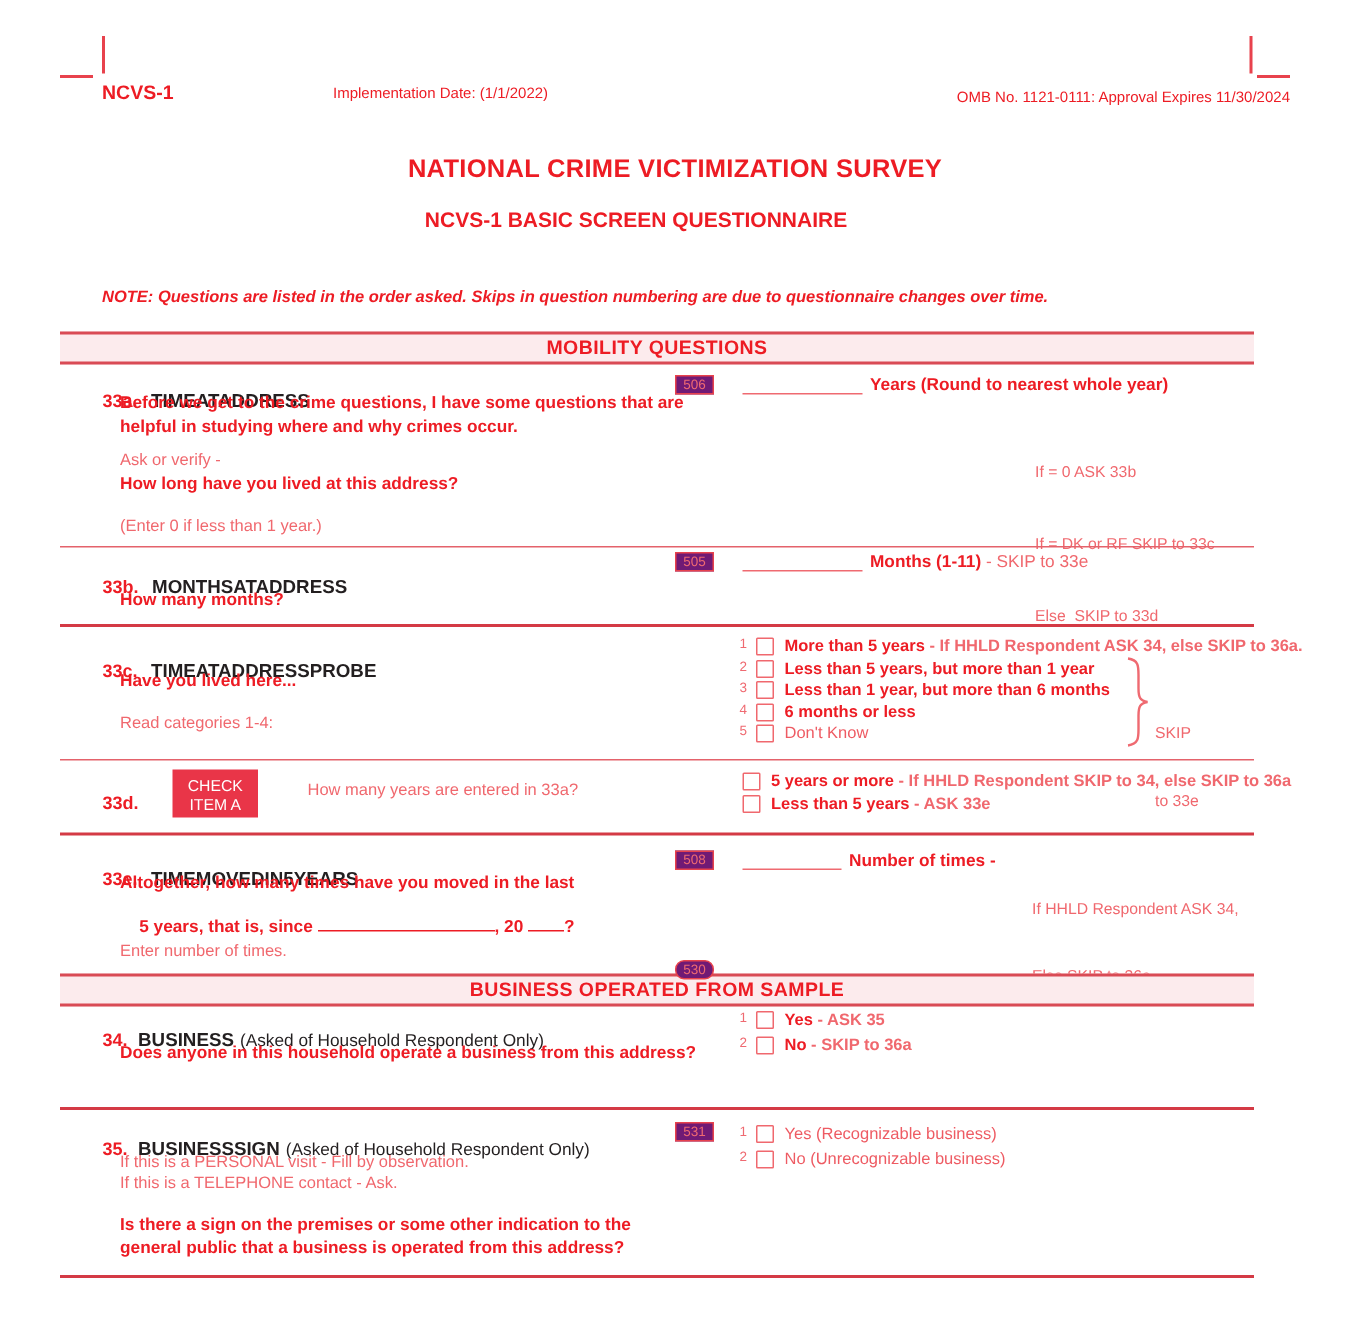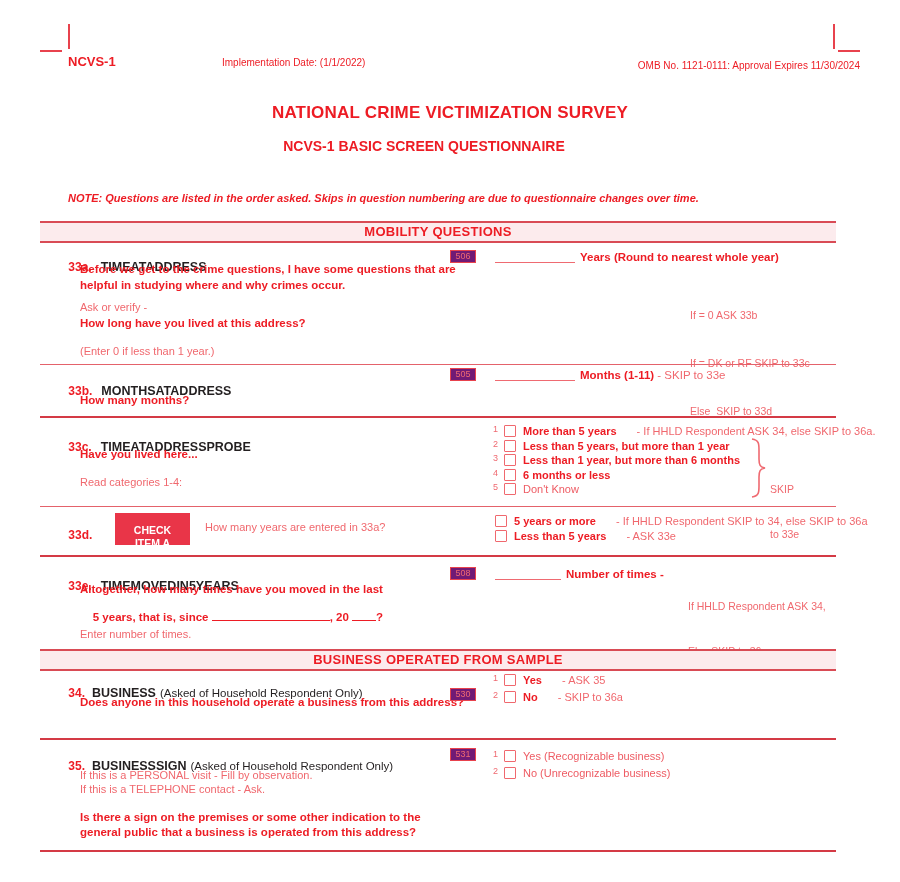--- a/index.html
+++ b/index.html
@@ -24,24 +24,24 @@
   
   .wline{display:inline-block;height:10px;border-bottom:1.2px solid #ef6a71;}
   .wline.bold{border-bottom:1.5px solid #ed1c24;height:9px;}
   
   .optrow{display:flex;align-items:center;font-size:11px;}
   .optnum{width:10px;text-align:right;font-size:9px;color:#ef6a71;transform:translateY(-2px);flex:0 0 10px;}
   .cb{width:10px;height:10px;border:1.5px solid #f0686e;background:#fff;border-radius:1px;
       margin:0 7px 0 6px;flex:0 0 10px;}
   .optlabel{color:#ed1c24;font-weight:bold;white-space:pre;}
   .optlabel.light{color:#ee5b63;font-weight:normal;}
-  .optnote{color:#f0686e;font-weight:normal;white-space:pre;padding-left:17px;}
-  
-  .checkitem{position:absolute;background:#e93548;color:#fff;font-weight:bold;font-size:10.5px;
-             line-height:13px;width:75px;height:32px;text-align:center;padding-top:11px;box-sizing:border-box;}
+  .optnote{color:#f0686e;font-weight:bold;white-space:pre;}
+  
+  .checkitem{position:absolute;background:#e93548;color:#fff;font-weight:normal;font-size:10.5px;
+             line-height:13px;width:57px;height:32px;text-align:center;padding-top:5px;box-sizing:border-box;}
   .qhead{position:absolute;font-size:12px;white-space:pre;}
   .qhead .name{font-size:12.5px;margin-left:9px;}
   .qhead .hnote{font-size:11.5px;font-weight:normal;margin-left:4px;}
   .t-bold{position:absolute;font-size:11.5px;color:#ed1c24;font-weight:bold;white-space:pre;}
   .t-light{position:absolute;font-size:11px;color:#f0686e;white-space:pre;}
   .answerrow{position:absolute;display:flex;align-items:flex-end;font-size:11.5px;white-space:pre;}
   .answerrow .lbl{margin-left:5px;color:#ed1c24;font-weight:bold;}
   .answerrow .nlt{color:#f0686e;font-weight:normal;}
   .skipblock{position:absolute;font-size:10.5px;color:#f0686e;line-height:16px;white-space:pre;}
 </style>
@@ -179,21 +179,21 @@
     <div>If HHLD Respondent ASK 34,</div>
     <div>Else SKIP to 36a</div>
   </div>
 
   <div class="band rb" style="top:649px;">BUSINESS OPERATED FROM SAMPLE</div>
 
   <div class="qhead" style="left:55px;top:672px;">
     <span class="rb">34.</span><span class="blkb name" style="margin-left:7px;">BUSINESS</span><span class="blkr hnote">(Asked of Household Respondent Only)</span>
   </div>
   <div class="t-bold" style="left:80px;top:696px;">Does anyone in this household operate a business from this address?</div>
-  <div class="codebox" style="left:450px;top:688px;">530</div>
+  <div class="codebox" style="left:450px;top:640px;border-radius:6px;">530</div>
   <div class="abs" style="left:488px;top:671px;">
     <div class="optrow" style="height:17.5px;">
       <span class="optnum">1</span>
       <span class="cb"></span>
       <span class="optlabel">Yes</span>
       <span class="optnote"> - ASK 35</span>
     </div>
     <div class="optrow" style="height:17.5px;">
       <span class="optnum">2</span>
       <span class="cb"></span>

